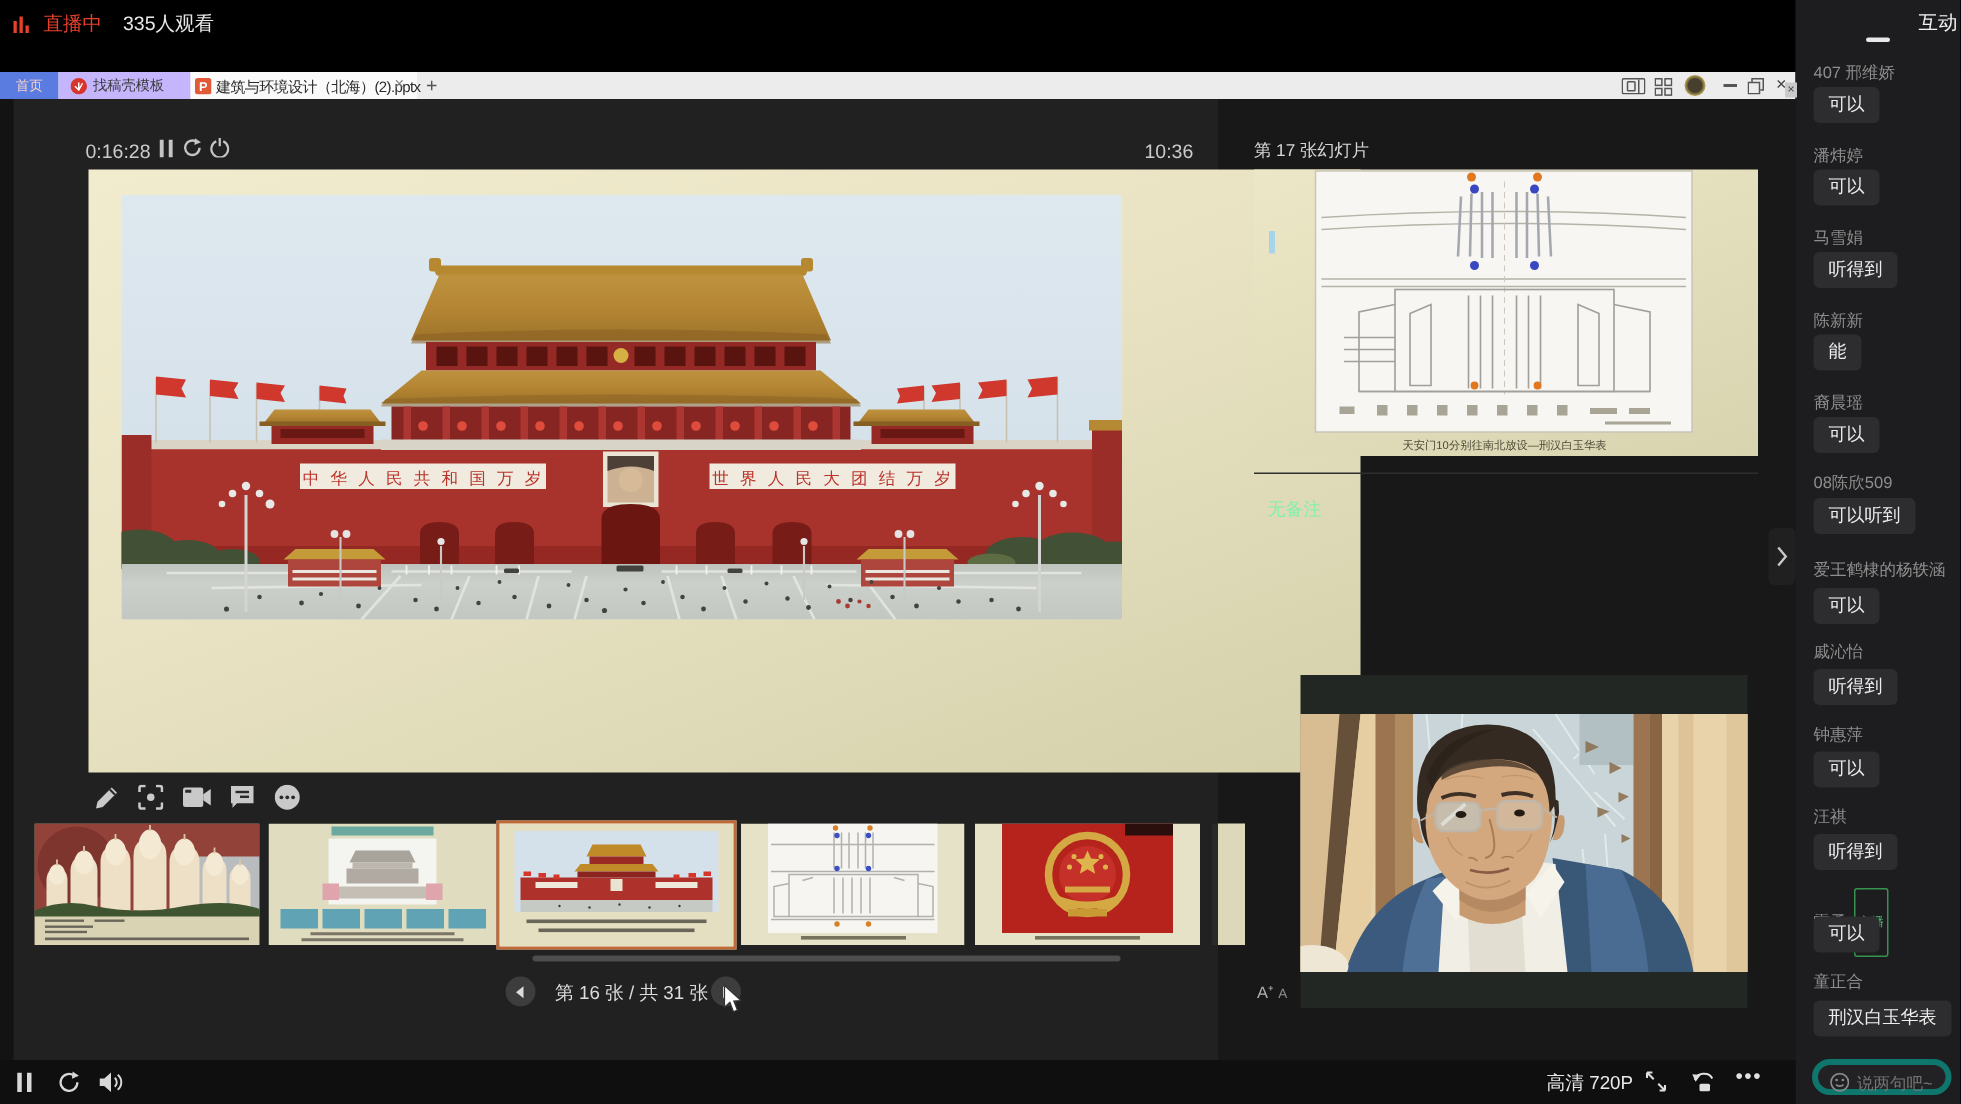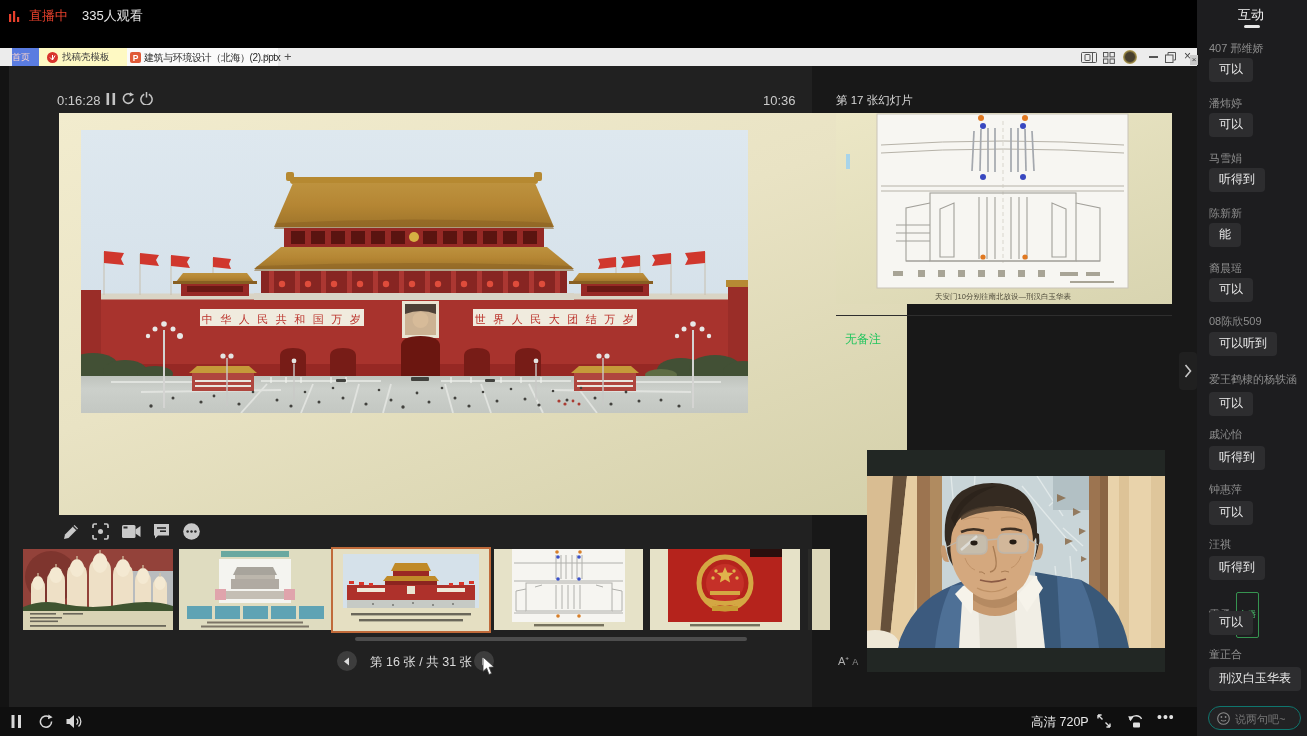--- a/index.html
+++ b/index.html
@@ -20,22 +20,22 @@
     <svg class="abs" style="left:0;top:3px" width="13" height="13" viewBox="0 0 13 13">
       <rect x="1" y="4" width="2.2" height="8" fill="#e7402c"></rect>
       <rect x="5" y="1" width="2.2" height="11" fill="#e7402c"></rect>
       <rect x="9" y="7" width="2.2" height="5" fill="#e7402c"></rect>
     </svg>
     <span class="abs" style="left:21px;top:0;color:#e7402c;">直播中</span>
     <span class="abs" style="left:74px;top:0;">335人观看</span>
   </div>
 
   <div class="abs" id="tabbar" style="left:0;top:48px;width:1197px;height:18px;background:#ececec;">
-    <div class="abs" style="left:0;top:0;width:39px;height:18px;background:#5a7ce0;color:#f4d0cc;font-size:9px;line-height:18px;text-align:left;margin-left:12px;">首页</div>
-    <div class="abs" style="left:39px;top:0;width:88px;height:18px;background:#fef9c3;">
+    <div class="abs" style="left:0;top:0;width:39px;height:18px;background:#5a7ce0;color:#f4d0cc;font-size:9px;line-height:18px;text-align:center;">首页</div>
+    <div class="abs" style="left:39px;top:0;width:88px;height:18px;background:#c4b5fd;">
       <svg class="abs" style="left:8px;top:3.5px" width="11" height="11" viewBox="0 0 11 11">
           <circle cx="5.5" cy="5.5" r="5.5" fill="#d8342c"></circle>
           <path d="M3 5.5 L5.5 8 L8 3.5 M5.5 8 L5.5 3" stroke="#fff" stroke-width="1" fill="none"></path>
         </svg>
       <span class="abs" style="left:23px;top:3px;font-size:9.5px;color:#3a3a3a;">找稿壳模板</span>
     </div>
     <div class="abs" style="left:127px;top:0;width:151px;height:18px;background:#fafafa;">
       <svg class="abs" style="left:3px;top:3.5px" width="11" height="11" viewBox="0 0 11 11">
           <rect x="0" y="0" width="11" height="11" rx="2" fill="#e05a38"></rect>
           <text x="5.5" y="8.6" font-size="8.5" font-weight="bold" fill="#fff" text-anchor="middle" font-family="Liberation Sans">P</text>
@@ -622,21 +622,21 @@
           <rect x="202" y="157" width="7" height="7"></rect>
           <rect x="224" y="159" width="18" height="4"></rect>
           <rect x="250" y="159" width="14" height="4"></rect>
         <rect x="234" y="168" width="44" height="2"></rect>
       </g>
       <text x="167" y="186" font-size="7.5" fill="#4e4a3a" text-anchor="middle">天安门10分别往南北放设—刑汉白玉华表</text>
     </svg>
   </div>
   <div class="abs" style="left:846px;top:154px;width:4px;height:15px;background:#a8d4ea;"></div>
   <div class="abs" style="left:836px;top:315px;width:336px;height:1px;background:#2e2e2e;"></div>
-  <div class="abs" style="left:845px;top:331px;color:#22c55e;font-size:12px;">无备注</div>
+  <div class="abs" style="left:845px;top:331px;color:#86efac;font-size:12px;">无备注</div>
 
   <div class="abs" style="left:867px;top:450px;width:298px;height:222px;background:#222724;"></div>
   <div class="abs" id="cam" style="left:867px;top:476px;width:298px;height:172px;background:#e9d2aa;">
     <svg class="abs" style="left:0;top:0;filter:blur(0.35px)" width="298" height="172" viewBox="0 0 298 172">
       <rect width="298" height="172" fill="#e9d3ab"></rect>
       <path d="M0 0 H40 L16 172 H0 Z" fill="#d9bd92"></path>
       <path d="M26 0 H40 L22 172 H12 Z" fill="#66503a"></path>
       <path d="M40 0 H56 L44 172 H22 Z" fill="#e6cda2"></path>
       <rect x="50" y="0" width="15" height="172" fill="#9c7450"></rect>
       <rect x="63" y="0" width="12" height="172" fill="#b08b60"></rect>
@@ -741,21 +741,21 @@
       </g>
     </svg>
   <svg class="abs" style="left:1127px;top:713px" width="17" height="16" viewBox="0 0 17 16">
       <path d="M3 7 A6 5 0 0 1 14.5 6" stroke="#e0e0e0" stroke-width="1.4" fill="none"></path>
       <path d="M1.2 3.2 L6.8 3.6 L3.4 8.2 Z" fill="#e0e0e0"></path>
       <rect x="6" y="9.5" width="7" height="5" rx="1" fill="#e0e0e0"></rect>
     </svg>
   <div class="abs" style="left:1157px;top:709px;color:#e0e0e0;font-size:14px;letter-spacing:1px;">•••</div>
 
   <div class="abs" id="sidebar" style="left:1197px;top:0;width:110px;height:736px;background:#1d1d1f;">
-    <div class="abs" style="left:0;top:6px;width:108px;text-align:center;color:#f2f2f2;font-size:13px;">互动</div>
+    <div class="abs" style="left:0;top:6px;width:108px;text-align:right;color:#f2f2f2;font-size:13px;">互动</div>
     <div class="abs" style="left:47px;top:25px;width:16px;height:3px;border-radius:2px;background:#e8e8e8;"></div>
     <div class="abs sb-name" style="top:41px;">407 邢维娇</div>
     <div class="abs sb-bub" style="top:58px;">可以</div>
     <div class="abs sb-name" style="top:96px;">潘炜婷</div>
     <div class="abs sb-bub" style="top:113px;">可以</div>
     <div class="abs sb-name" style="top:151px;">马雪娟</div>
     <div class="abs sb-bub" style="top:168px;">听得到</div>
     <div class="abs sb-name" style="top:206px;">陈新新</div>
     <div class="abs sb-bub" style="top:223px;">能</div>
     <div class="abs sb-name" style="top:261px;">裔晨瑶</div>
@@ -767,21 +767,21 @@
     <div class="abs sb-name" style="top:427px;">戚沁怡</div>
     <div class="abs sb-bub" style="top:446px;">听得到</div>
     <div class="abs sb-name" style="top:482px;">钟惠萍</div>
     <div class="abs sb-bub" style="top:501px;">可以</div>
     <div class="abs sb-name" style="top:537px;">汪祺</div>
     <div class="abs sb-bub" style="top:556px;">听得到</div>
     <div class="abs sb-name" style="top:592px;">雷勇 <span class="htag">主播</span></div>
     <div class="abs sb-bub" style="top:611px;">可以</div>
     <div class="abs sb-name" style="top:647px;">童正合</div>
     <div class="abs sb-bub" style="top:667px;">刑汉白玉华表</div>
-    <div class="abs" style="left:11px;top:706px;width:93px;height:24px;border:1px solid #0f766e;border-radius:13px;background:#222224;">
+    <div class="abs" style="left:11px;top:706px;width:93px;height:24px;border:4px solid #0f766e;border-radius:13px;background:#222224;">
       <svg class="abs" style="left:8px;top:5px" width="13" height="13" viewBox="0 0 13 13">
           <circle cx="6.5" cy="6.5" r="5.8" stroke="#8a8a8a" stroke-width="1.1" fill="none"></circle>
           <circle cx="4.4" cy="5" r="0.9" fill="#8a8a8a"></circle>
           <circle cx="8.6" cy="5" r="0.9" fill="#8a8a8a"></circle>
           <path d="M4 8 A3 2.4 0 0 0 9 8" stroke="#8a8a8a" stroke-width="1.1" fill="none"></path>
         </svg>
       <span class="abs" style="left:26px;top:5px;color:#767676;font-size:11px;white-space:nowrap;">说两句吧~</span>
     </div>
   </div>
   <div class="abs" style="left:1190px;top:55px;width:8px;height:10px;background:#c9c9c9;color:#444;font-size:8px;line-height:10px;text-align:center;">×</div>

